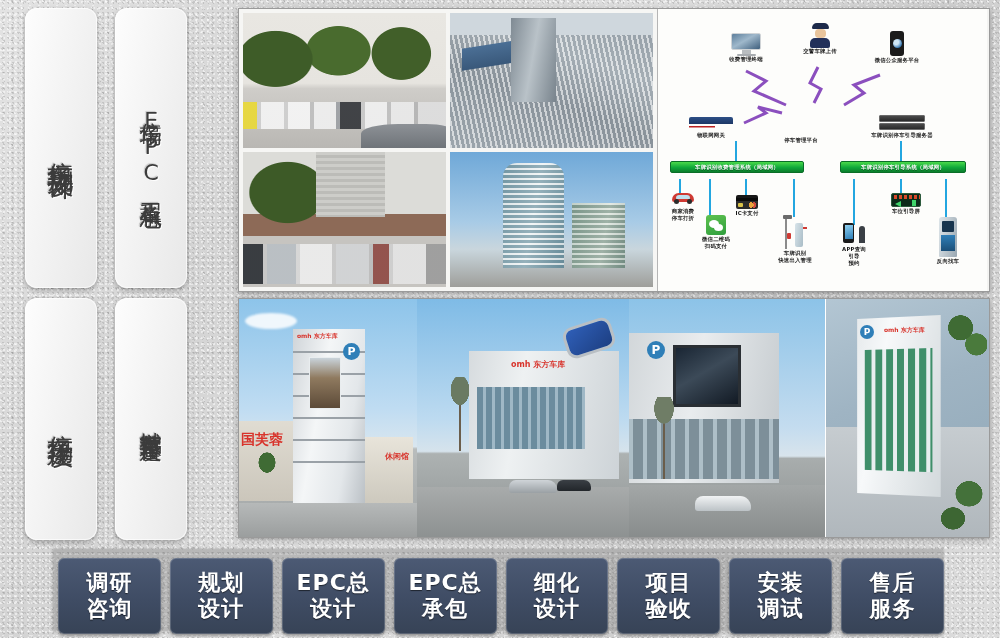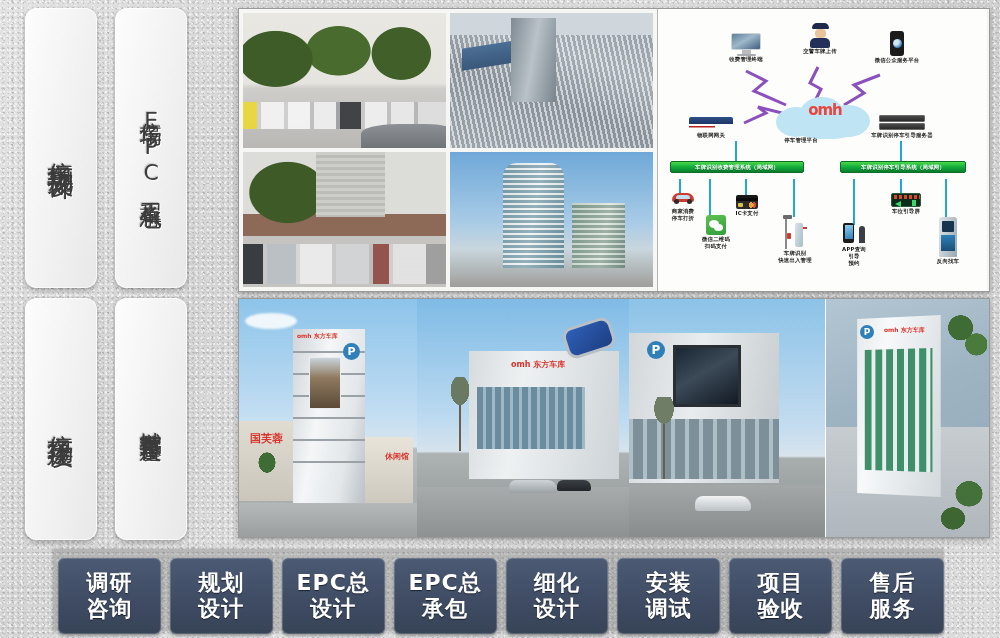--- a/index.html
+++ b/index.html
@@ -336,21 +336,21 @@
     background: linear-gradient(180deg, #c9d3da 0%, #8f7a5f 40%, #5c4a38 100%);
     border: 1px solid #e9edef; }
   .rA .pmark { position: absolute; left: 104px; top: 44px; width: 17px; height: 17px;
     border-radius: 50%; background: #2f7fb8; color: #fff; font-size: 11px; font-weight: 700;
     display: flex; align-items: center; justify-content: center; }
   .rA .brand { position: absolute; left: 58px; top: 33px; font-size: 6px; font-weight: 700; color: #d8342c; }
   .rA .lowb { position: absolute; left: 0; top: 122px; width: 56px; height: 80px;
     background: linear-gradient(180deg, #e0dcd2 0%, #cbc6bb 100%); }
   .rA .lowb2 { position: absolute; right: 4px; top: 138px; width: 50px; height: 66px;
     background: linear-gradient(180deg, #e8e4da 0%, #cdc9be 100%); }
-  .rA .sign1 { position: absolute; left: 11px; top: 132px; font-size: 11px; font-weight: 700; color: #d8342c; }
+  .rA .sign1 { position: absolute; left: 2px; top: 132px; font-size: 14px; font-weight: 700; color: #d8342c; }
   .rA .sign2 { position: absolute; right: 8px; top: 152px; font-size: 8px; font-weight: 700; color: #d8342c; }
   .rA .road { position: absolute; left: 0; bottom: 0; width: 100%; height: 34px;
     background: linear-gradient(180deg, #b6b9b9 0%, #9b9e9e 100%); }
   .rA .tree { position: absolute; left: 16px; top: 152px; width: 24px; height: 34px;
     background: radial-gradient(ellipse 50% 42% at 50% 34%, #3f6b34 0 70%, transparent 72%); }
 
   
   .rB { width: 212px;
     background: linear-gradient(180deg, #7fbbe6 0%, #bcdaf0 50%, #d6e3ec 64%, #adb2b2 65%, #8e9393 100%); }
   .rB .bldg { position: absolute; left: 52px; top: 52px; width: 150px; height: 128px;
@@ -523,27 +523,20 @@
       </div>
 
       <div class="dg-node" style="left:18px; top:108px; width:70px;">
         <div class="dg-icon ic-router">
           <div class="top"></div>
             <div class="bot"></div>
         </div>
         <div class="dg-cap">物联网网关</div>
       </div>
 
-      <div id="cloud">
-        <span class="puff" style="left:6px;  top:12px; width:40px; height:30px;"></span>
-        <span class="puff" style="left:30px; top:2px;  width:44px; height:34px;"></span>
-        <span class="puff" style="left:56px; top:10px; width:44px; height:32px;"></span>
-        <span class="puff" style="left:20px; top:22px; width:74px; height:22px;"></span>
-        <span class="logo">omh</span>
-      </div>
       <div class="dg-node" style="left:98px; top:128px; width:90px;">
         <div class="dg-cap">停车管理平台</div>
       </div>
 
       <div class="dg-node" style="left:196px; top:106px; width:96px;">
         <div class="dg-icon ic-server">
           <div class="u"></div>
             <div class="u"></div>
         </div>
         <div class="dg-cap">车牌识别停车引导服务器</div>
@@ -693,21 +686,21 @@
     <div class="pbtn"><span>调研
 咨询</span></div>
     <div class="pbtn"><span>规划
 设计</span></div>
     <div class="pbtn"><span>EPC总
 设计</span></div>
     <div class="pbtn"><span>EPC总
 承包</span></div>
     <div class="pbtn"><span>细化
 设计</span></div>
+    <div class="pbtn"><span>项目
+验收</span></div>
     <div class="pbtn"><span>安装
 调试</span></div>
-    <div class="pbtn"><span>项目
-验收</span></div>
     <div class="pbtn"><span>售后
 服务</span></div>
   </div>
 
 </div>
 
 </body></html>

